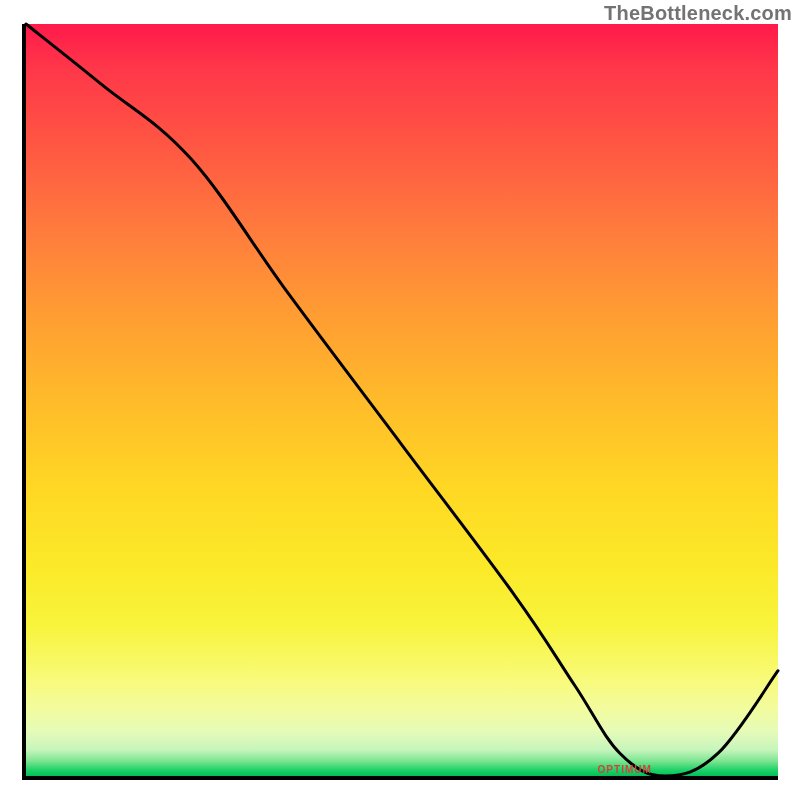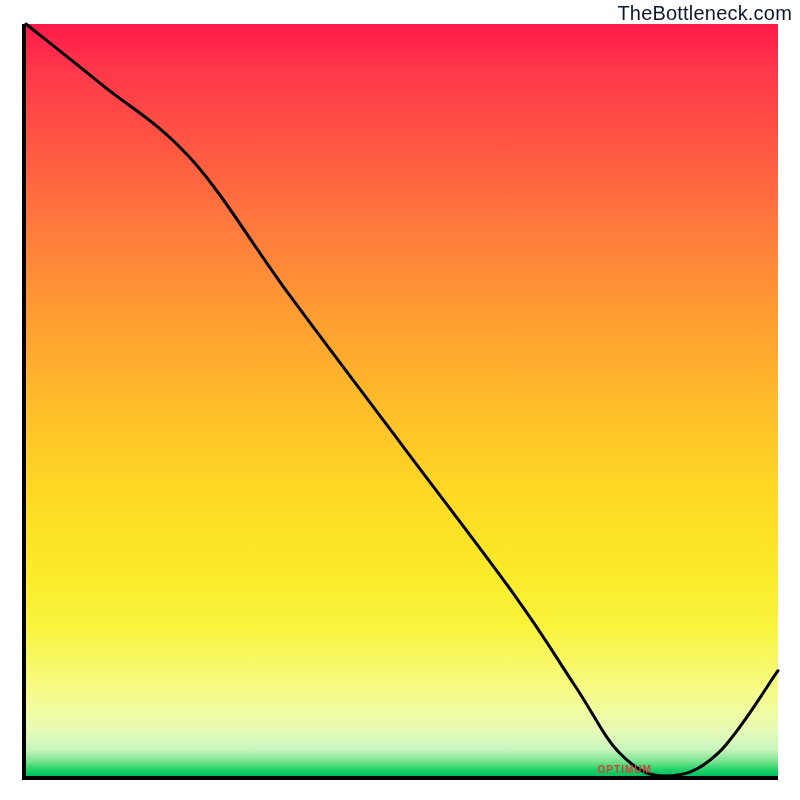--- a/index.html
+++ b/index.html
@@ -13,22 +13,22 @@
   .container {
     position: relative;
     width: 800px;
     height: 800px;
   }
   .watermark {
     position: absolute;
     top: 2px;
     right: 8px;
     font-size: 20px;
-    color: #0f172a;
-    font-weight: 400;
+    color: #737373;
+    font-weight: 700;
     letter-spacing: 0.2px;
   }
   .plot-area {
     position: absolute;
     left: 22px;
     top: 24px;
     width: 756px;
     height: 756px;
     border-left: 4px solid #000;
     border-bottom: 4px solid #000;

